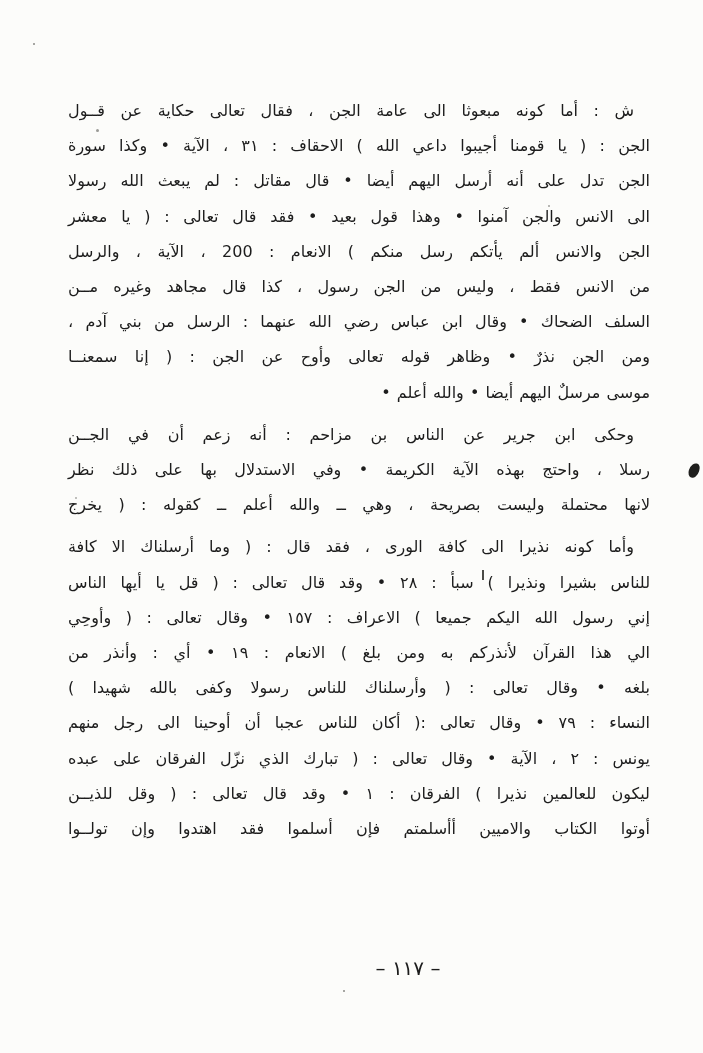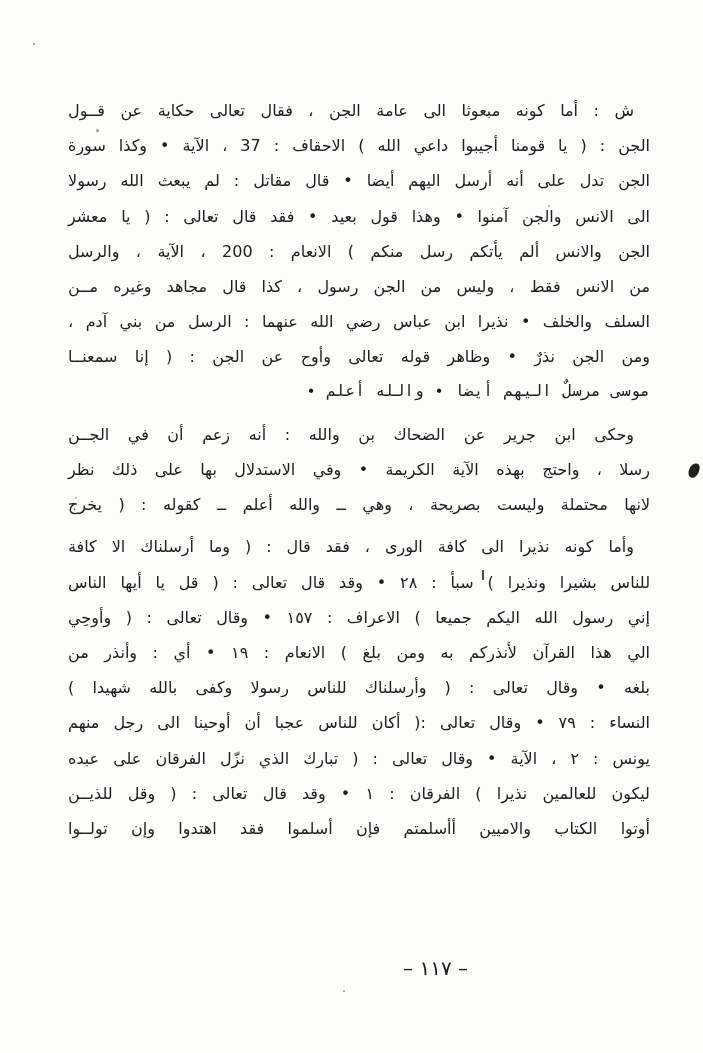--- a/index.html
+++ b/index.html
@@ -20,26 +20,26 @@
   .para{margin:0;}
   .para + .para{margin-top:7px;}
   .line{
     font-size:16px;
     line-height:35.2px;
     text-align:justify;
     text-align-last:justify;
     word-spacing:1px;
   }
   .line.first-line{text-indent:16px;}
-  .line.short-last{text-align-last:right;font-family:Liberation Mono, monospace;}
+  .line.short-last{text-align-last:right;}
   .page-number{
     position:absolute;
     top:956px;left:348px;width:120px;
     direction:rtl;
-    text-align:right;
+    text-align:center;
     font-size:20px;
     letter-spacing:2px;
   }
   
   .speck{position:absolute;background:#8a8a86;border-radius:50%;}
   .speck.s1{left:33px;top:43px;width:2px;height:2px;}
   .speck.s2{left:96px;top:129px;width:3px;height:3px;background:#9a9a96;}
   .speck.s3{left:548px;top:205px;width:2px;height:2px;background:#a0a09c;}
   .speck.s4{left:343px;top:990px;width:2px;height:2px;}
   .speck.s5{left:75px;top:497px;width:2px;height:2px;background:#ababa7;}
@@ -54,31 +54,31 @@
   }
 </style>
 </head>
 <body>
 
 <div class="page">
 
   <div class="text-block">
       <div class="para">
         <div class="line first-line">ش : أما كونه مبعوثا الى عامة الجن ، فقال تعالى حكاية عن قــول</div>
-        <div class="line">الجن : ( يا قومنا أجيبوا داعي الله ) الاحقاف : 37 ، الآية • وكذا سورة</div>
+        <div class="line">الجن : ( يا قومنا أجيبوا داعي الله ) الاحقاف : ٣١ ، الآية • وكذا سورة</div>
         <div class="line">الجن تدل على أنه أرسل اليهم أيضا • قال مقاتل : لم يبعث الله رسولا</div>
         <div class="line">الى الانس والجن آمنوا • وهذا قول بعيد • فقد قال تعالى : ( يا معشر</div>
         <div class="line">الجن والانس ألم يأتكم رسل منكم ) الانعام : 200 ، الآية ، والرسل</div>
         <div class="line">من الانس فقط ، وليس من الجن رسول ، كذا قال مجاهد وغيره مــن</div>
-        <div class="line">السلف والخلف • نذيرا ابن عباس رضي الله عنهما : الرسل من بني آدم ،</div>
+        <div class="line">السلف الضحاك • وقال ابن عباس رضي الله عنهما : الرسل من بني آدم ،</div>
         <div class="line">ومن الجن نذرٌ • وظاهر قوله تعالى وأوح عن الجن : ( إنا سمعنــا</div>
         <div class="line short-last">موسى مرسلٌ اليهم أيضا • والله أعلم •</div>
       </div>
       <div class="para">
-        <div class="line first-line">وحكى ابن جرير عن الضحاك بن والله : أنه زعم أن في الجــن</div>
+        <div class="line first-line">وحكى ابن جرير عن الناس بن مزاحم : أنه زعم أن في الجــن</div>
         <div class="line">رسلا ، واحتج بهذه الآية الكريمة • وفي الاستدلال بها على ذلك نظر</div>
         <div class="line">لانها محتملة وليست بصريحة ، وهي ــ والله أعلم ــ كقوله : ( يخرج</div>
       </div>
       <div class="para">
         <div class="line first-line">وأما كونه نذيرا الى كافة الورى ، فقد قال : ( وما أرسلناك الا كافة</div>
         <div class="line">للناس بشيرا ونذيرا ) سبأ : ٢٨ • وقد قال تعالى : ( قل يا أيها الناس</div>
         <div class="line">إني رسول الله اليكم جميعا ) الاعراف : ١٥٧ • وقال تعالى : ( وأوحِي</div>
         <div class="line">الي هذا القرآن لأنذركم به ومن بلغ ) الانعام : ١٩ • أي : وأنذر من</div>
         <div class="line">بلغه • وقال تعالى : ( وأرسلناك للناس رسولا وكفى بالله شهيدا )</div>
         <div class="line">النساء : ٧٩ • وقال تعالى :( أكان للناس عجبا أن أوحينا الى رجل منهم</div>

